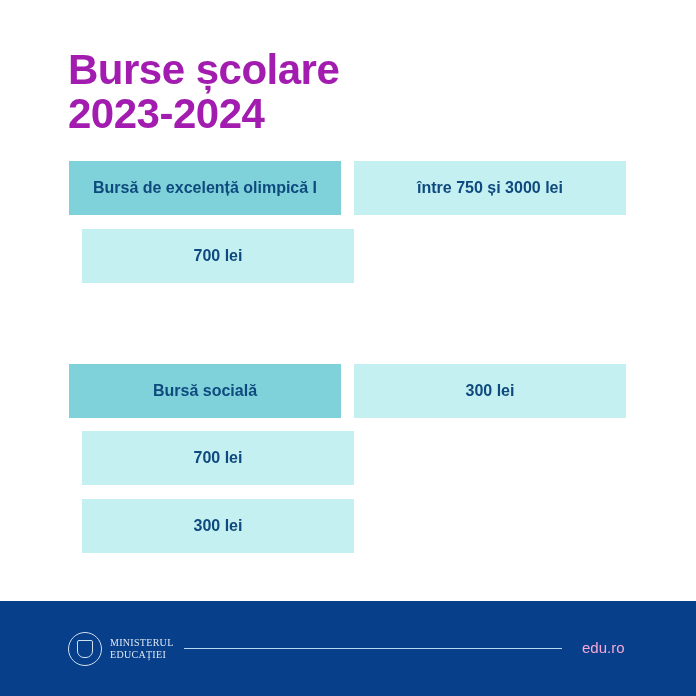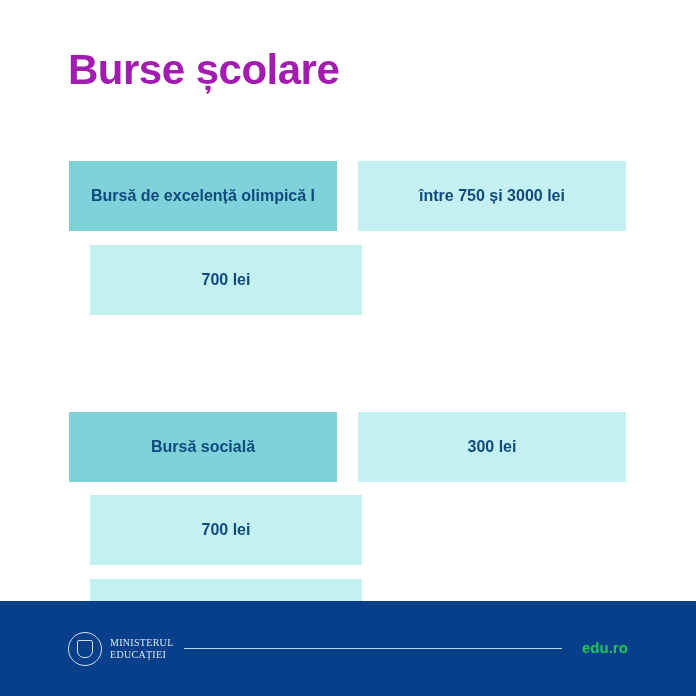--- a/index.html
+++ b/index.html
@@ -1,35 +1,36 @@
 <!DOCTYPE html>
 <html><head>
 <meta charset="utf-8">
 <style>
   html,body{margin:0;padding:0;}
   body{width:696px;height:696px;background:#ffffff;position:relative;overflow:hidden;font-family:"Liberation Sans",sans-serif;}
   .title{position:absolute;left:68px;top:48px;color:#a21caf;font-weight:bold;font-size:42px;line-height:44px;letter-spacing:-0.5px;}
   .title div{white-space:nowrap;}
   .rows{position:absolute;left:69px;top:161px;width:557px;}
-  .row{display:flex;height:70px;margin-bottom:13.6px;}
+  .row{display:flex;height:54px;margin-bottom:13.6px;}
   .cell{display:flex;align-items:center;justify-content:center;color:#0f4a7e;font-weight:bold;font-size:16px;}
   .cell.label{width:272px;background:#7fd2d9;}
-  .cell.value{width:272px;margin-left:21px;background:#c5f0f2;}
+  .cell.value{width:272px;margin-left:13px;background:#c5f0f2;}
   .footer{position:absolute;left:0;top:601px;width:696px;height:96px;background:#073f8a;}
   .logo{position:absolute;left:68px;top:31px;width:34px;height:34px;border-radius:50%;border:1.5px solid #cfe0f2;box-sizing:border-box;display:flex;align-items:center;justify-content:center;}
   .logo-inner{width:14px;height:16px;border:1px solid #cfe0f2;border-radius:2px 2px 7px 7px;}
   .ministry{position:absolute;left:110px;top:36px;color:#dfe9f5;font-family:"Liberation Serif",serif;font-size:10px;line-height:12px;letter-spacing:0.3px;}
   .divider{position:absolute;left:184px;top:47px;width:378px;height:1px;background:#b9d6f0;}
-  .site{position:absolute;left:582px;top:38px;color:#22c55e;font-weight:bold;font-size:15px;}
+  .site{position:absolute;left:582px;top:38px;color:#f9a8d4;font-weight:normal;font-size:15px;}
 </style>
 </head>
 <body>
 
 <div class="title">
   <div>Burse școlare</div>
+  <div>2023-2024</div>
 </div>
 
 <div class="rows">
   <div class="row">
     <div class="cell label">Bursă de excelență olimpică I</div>
     <div class="cell value">între 750 și 3000 lei</div>
   </div>
   <div class="row">
     <div class="cell value">700 lei</div>
   </div>

